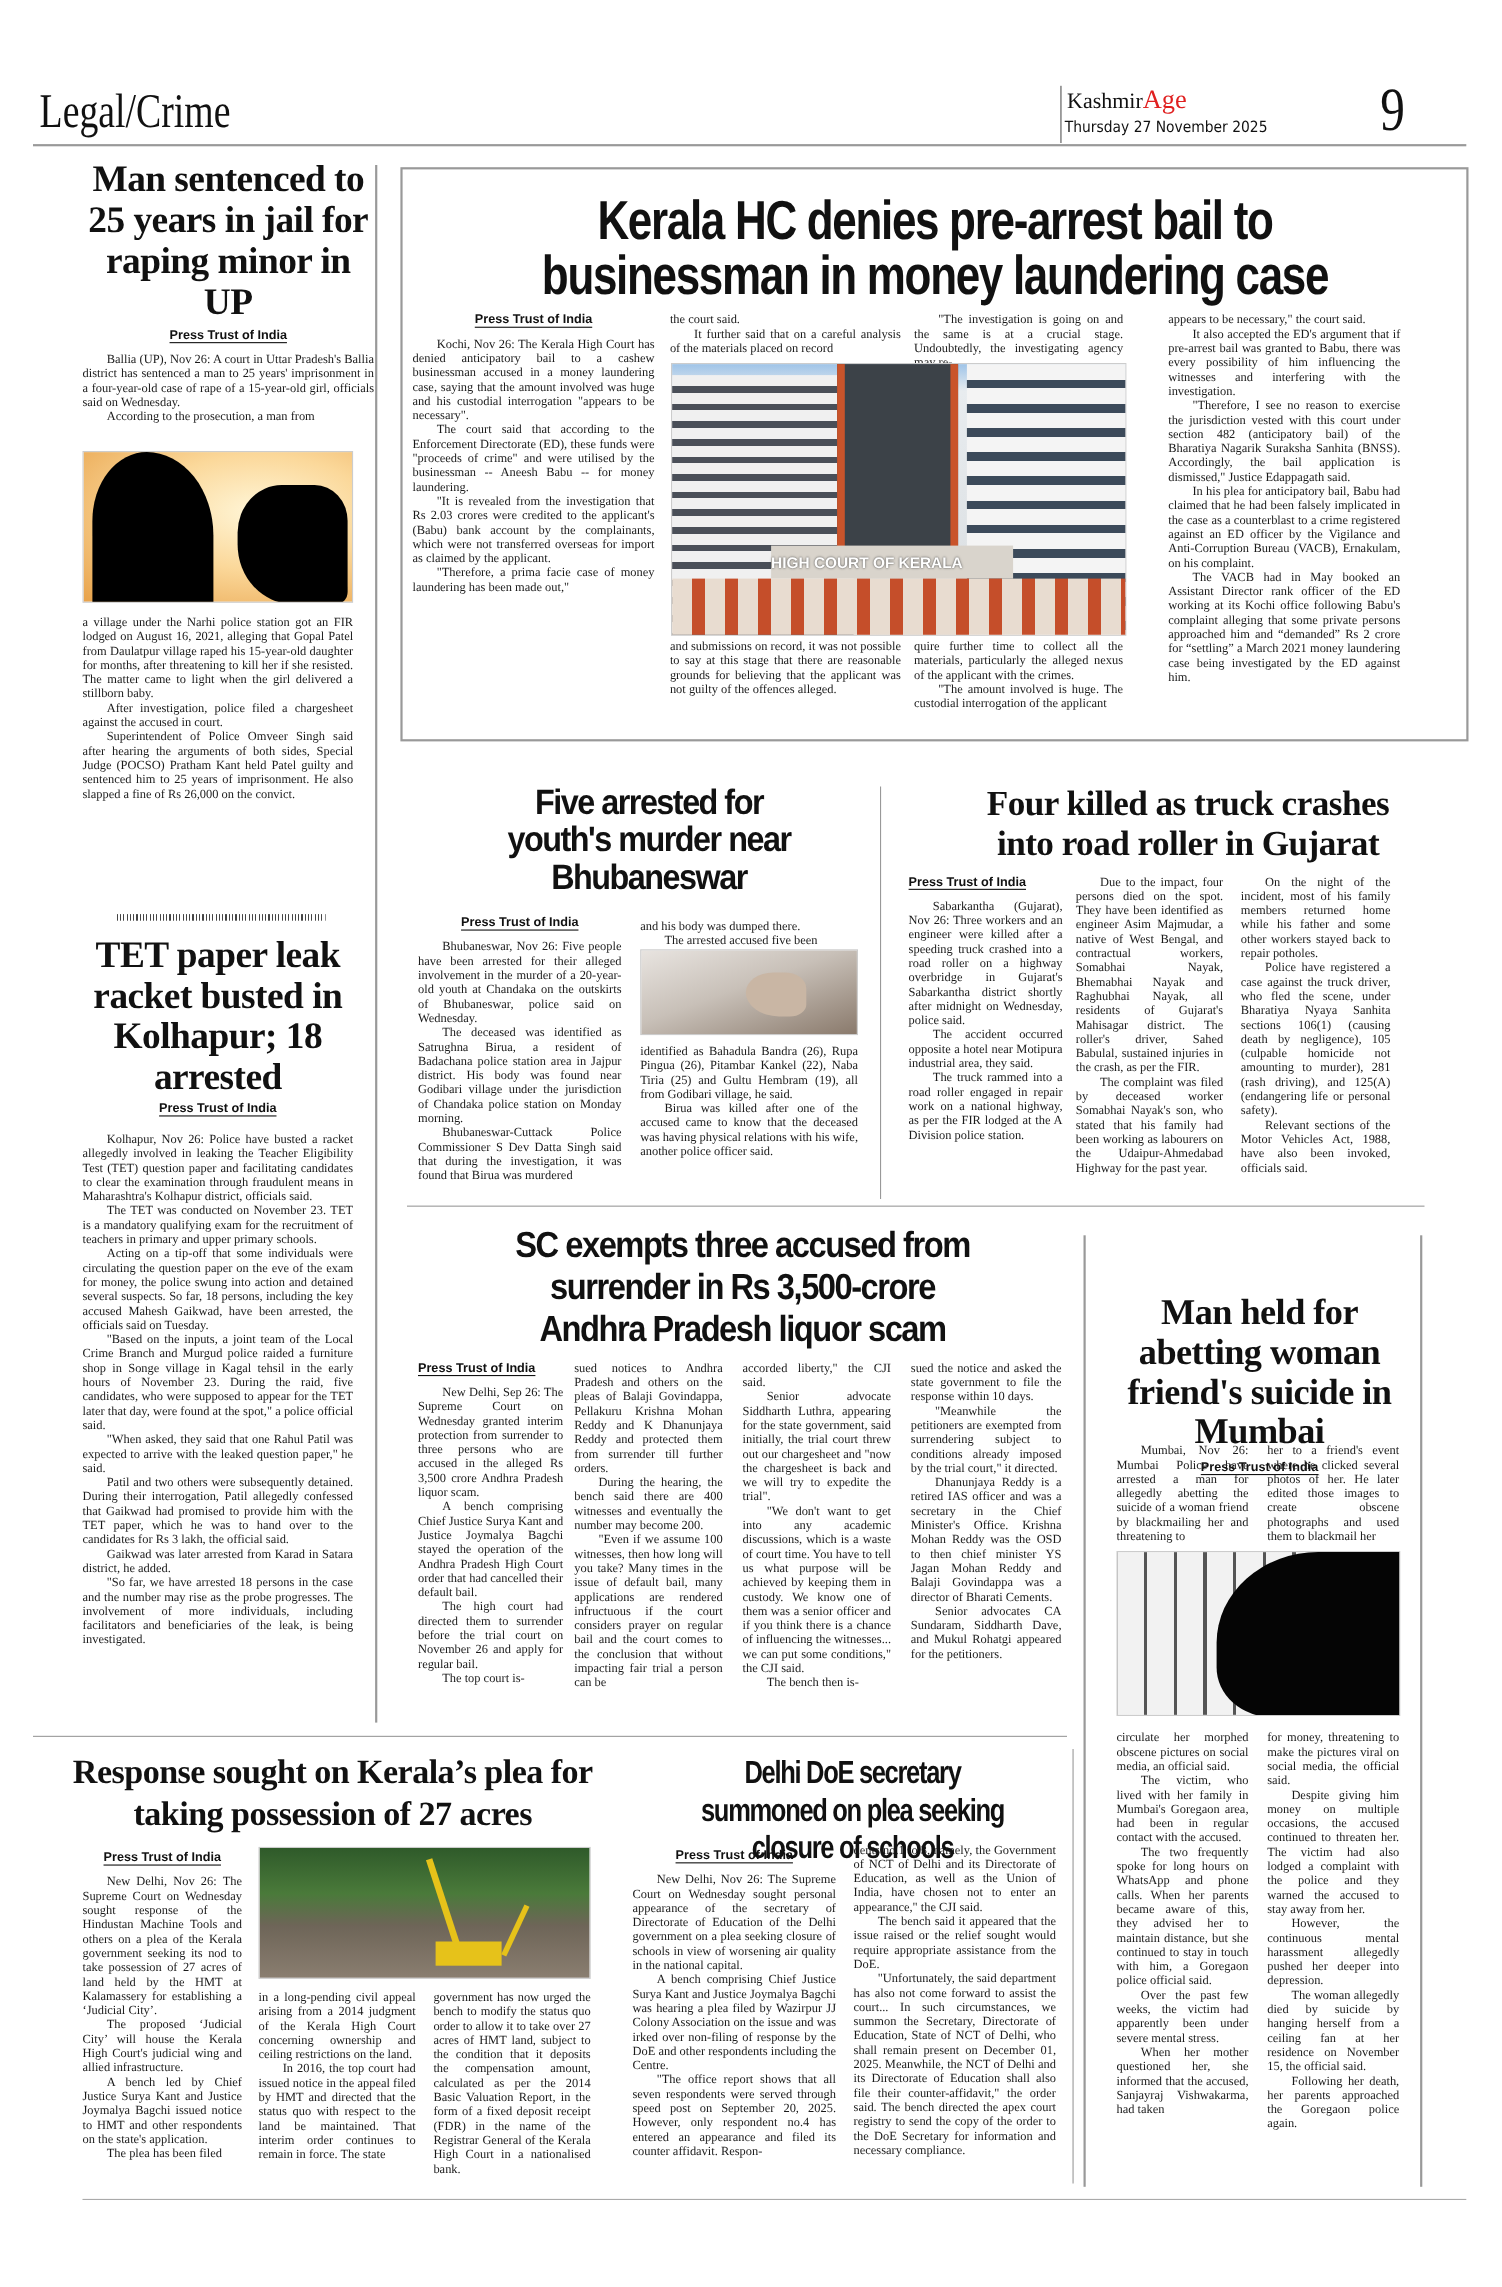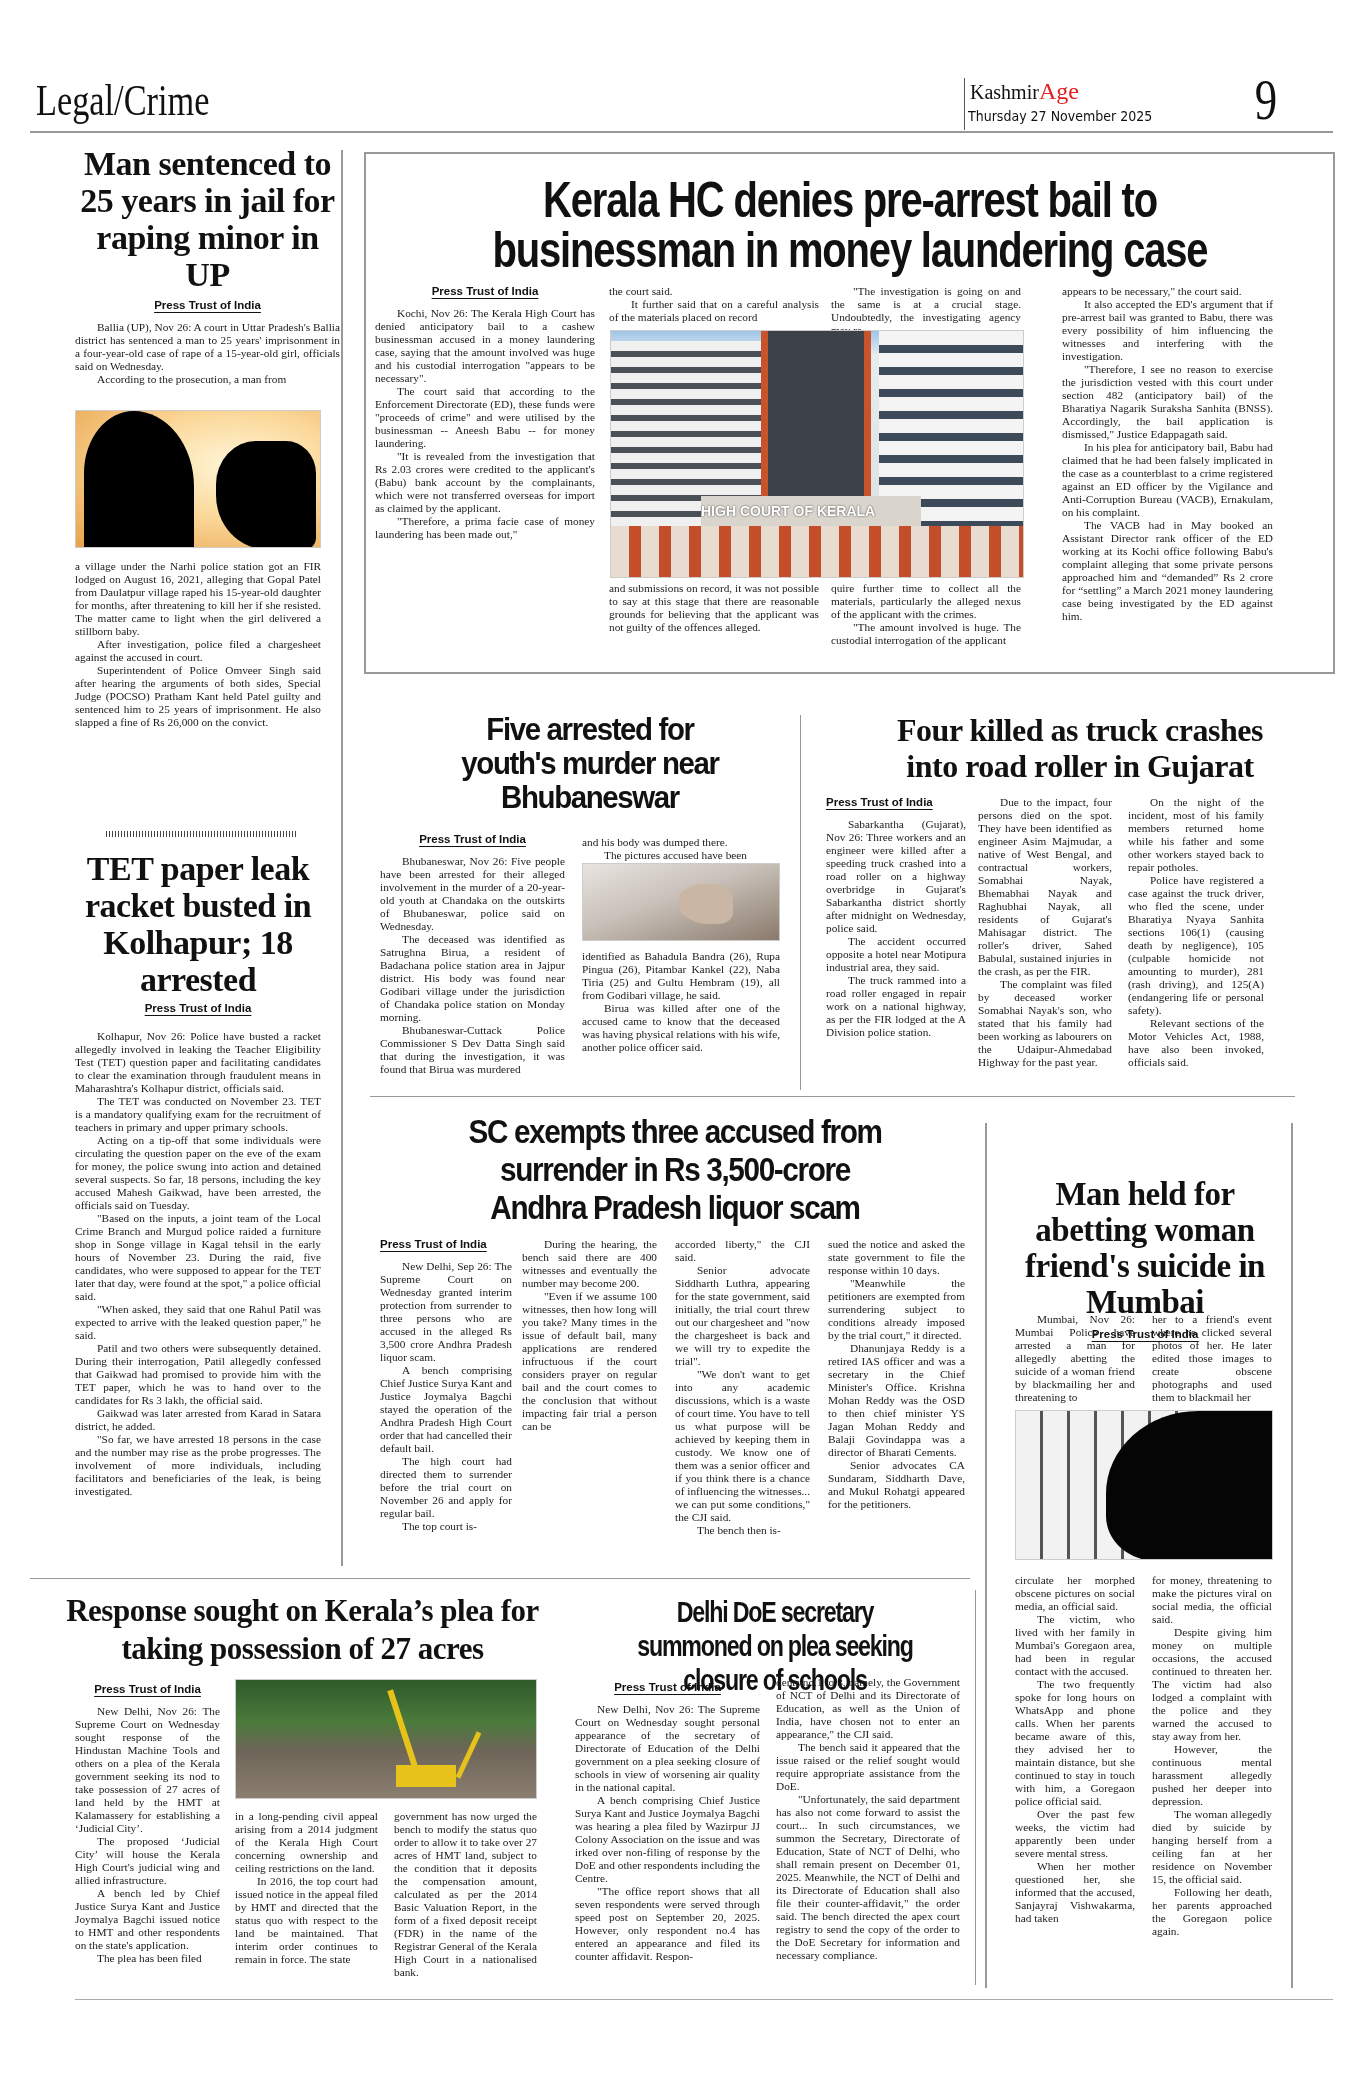--- a/index.html
+++ b/index.html
@@ -113,21 +113,21 @@
 <div class="abs" style="left:380px;top:833px;width:185px">
   <div class="byline" style="margin-top:0">Press Trust of India</div>
   <div class="p">
     <p>Bhubaneswar, Nov 26: Five people have been arrested for their alleged involvement in the murder of a 20-year-old youth at Chandaka on the outskirts of Bhubaneswar, police said on Wednesday.</p>
     <p>The deceased was identified as Satrughna Birua, a resident of Badachana police station area in Jajpur district. His body was found near Godibari village under the jurisdiction of Chandaka police station on Monday morning.</p>
     <p>Bhubaneswar-Cuttack Police Commissioner S Dev Datta Singh said that during the investigation, it was found that Birua was murdered</p>
   </div>
 </div>
 <div class="abs p" style="left:582px;top:836px;width:198px">
   <p style="text-indent:0">and his body was dumped there.</p>
-  <p>The pictures accused have been</p>
+  <p>The arrested accused five been</p>
 </div>
 <div class="img" style="left:582px;top:863px;width:198px;height:78px;background:linear-gradient(160deg,#e8e4e0 0%,#c8c0b8 45%,#8a7a6c 100%)">
   <div style="position:absolute;left:95px;top:20px;width:55px;height:40px;background:#c9b6a4;border-radius:50% 40% 30% 60%"></div>
 </div>
 <div class="abs p" style="left:582px;top:950px;width:198px">
   <p style="text-indent:0">identified as Bahadula Bandra (26), Rupa Pingua (26), Pitambar Kankel (22), Naba Tiria (25) and Gultu Hembram (19), all from Godibari village, he said.</p>
   <p>Birua was killed after one of the accused came to know that the deceased was having physical relations with his wife, another police officer said.</p>
 </div>
 <div class="vr" style="left:800px;top:715px;height:375px;width:1px"></div>
 
@@ -159,20 +159,21 @@
 <div class="abs" style="left:380px;top:1238px;width:132px">
   <div class="byline" style="margin-top:0;text-align:left">Press Trust of India</div>
   <div class="p">
     <p>New Delhi, Sep 26: The Supreme Court on Wednesday granted interim protection from surrender to three persons who are accused in the alleged Rs 3,500 crore Andhra Pradesh liquor scam.</p>
     <p>A bench comprising Chief Justice Surya Kant and Justice Joymalya Bagchi stayed the operation of the Andhra Pradesh High Court order that had cancelled their default bail.</p>
     <p>The high court had directed them to surrender before the trial court on November 26 and apply for regular bail.</p>
     <p>The top court is-</p>
   </div>
 </div>
 <div class="abs p" style="left:522px;top:1238px;width:135px">
+  <p style="text-indent:0">sued notices to Andhra Pradesh and others on the pleas of Balaji Govindappa, Pellakuru Krishna Mohan Reddy and K Dhanunjaya Reddy and protected them from surrender till further orders.</p>
   <p>During the hearing, the bench said there are 400 witnesses and eventually the number may become 200.</p>
   <p>"Even if we assume 100 witnesses, then how long will you take? Many times in the issue of default bail, many applications are rendered infructuous if the court considers prayer on regular bail and the court comes to the conclusion that without impacting fair trial a person can be</p>
 </div>
 <div class="abs p" style="left:675px;top:1238px;width:135px">
   <p style="text-indent:0">accorded liberty," the CJI said.</p>
   <p>Senior advocate Siddharth Luthra, appearing for the state government, said initially, the trial court threw out our chargesheet and "now the chargesheet is back and we will try to expedite the trial".</p>
   <p>"We don't want to get into any academic discussions, which is a waste of court time. You have to tell us what purpose will be achieved by keeping them in custody. We know one of them was a senior officer and if you think there is a chance of influencing the witnesses... we can put some conditions," the CJI said.</p>
   <p>The bench then is-</p>
 </div>
 <div class="abs p" style="left:828px;top:1238px;width:137px">

